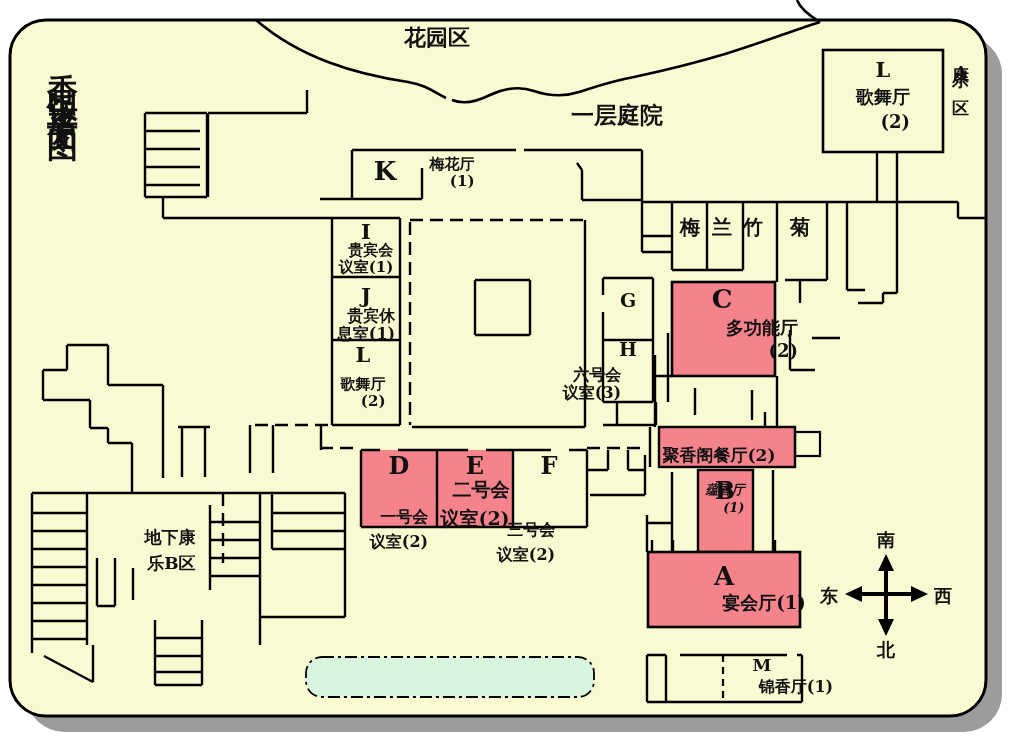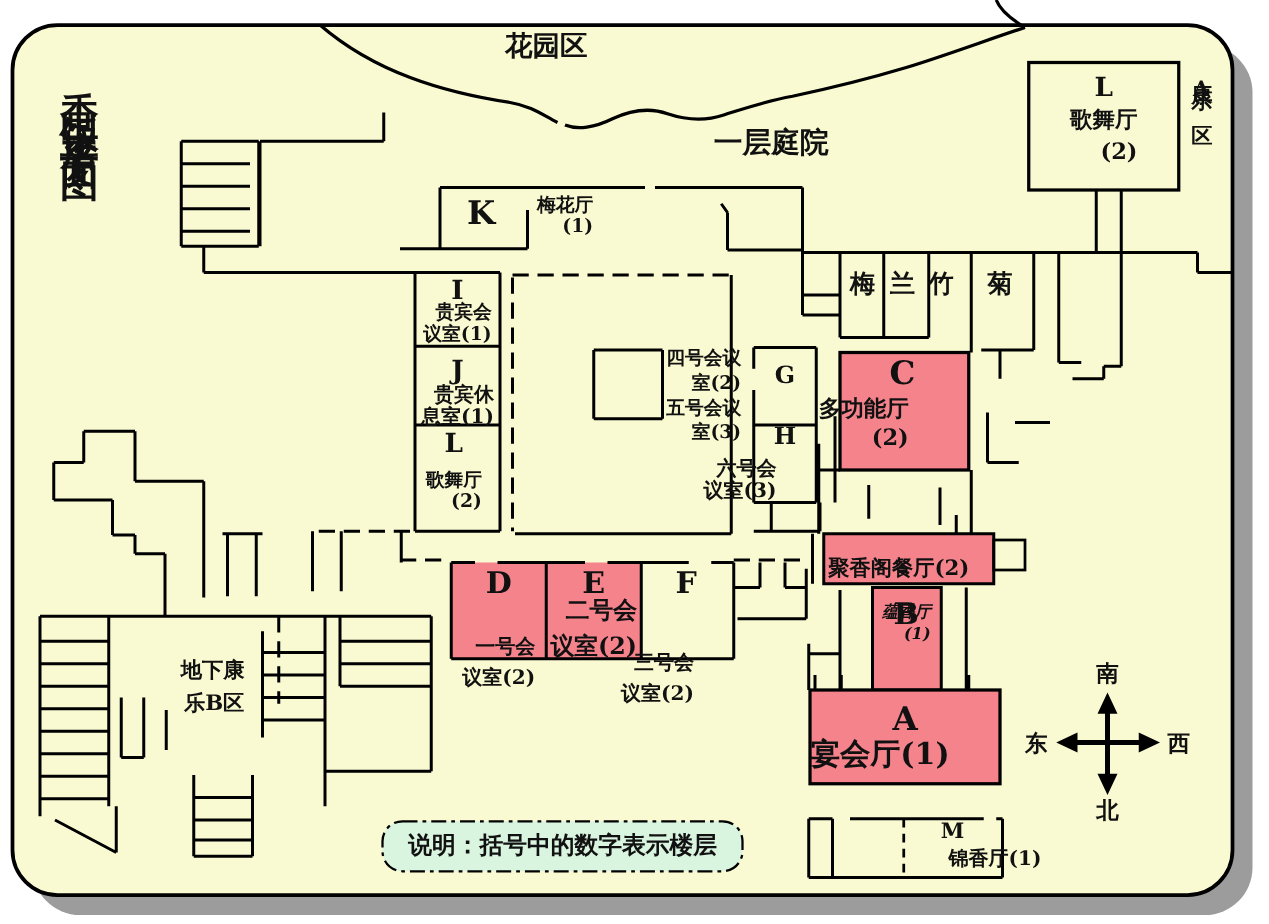--- a/index.html
+++ b/index.html
@@ -112,32 +112,28 @@
 议室(1)</div>
 
   <div class="lbl" style="left:366px;top:296px;font-size:21px;">J</div>
   <div class="lbl" style="left:366px;top:325px;font-size:16px;">贵宾休
 息室(1)</div>
 
   <div class="lbl" style="left:363px;top:355px;font-size:21px;">L</div>
   <div class="lbl" style="left:363px;top:393px;font-size:15px;">歌舞厅
 (2)</div>
 
-  <div class="lbl" style="left:563px;top:317px;font-size:15px;line-height:1.32;">四号会议
-室(2)
-五号会议
-室(3)</div>
 
   <div class="lbl" style="left:628px;top:301px;font-size:19px;">G</div>
   <div class="lbl" style="left:628px;top:350px;font-size:19px;">H</div>
   <div class="lbl" style="left:592px;top:384px;font-size:16px;">六号会
 议室(3)</div>
 
   <div class="lbl" style="left:722px;top:300px;font-size:26px;">C</div>
-  <div class="lbl" style="left:691px;top:339px;font-size:18px;line-height:1.3;">多功能厅
+  <div class="lbl" style="left:762px;top:339px;font-size:18px;line-height:1.3;">多功能厅
 (2)</div>
 
   <div class="lbl" style="left:690px;top:227px;font-size:20px;">梅</div>
   <div class="lbl" style="left:722px;top:227px;font-size:20px;">兰</div>
   <div class="lbl" style="left:753px;top:227px;font-size:20px;">竹</div>
   <div class="lbl" style="left:800px;top:227px;font-size:20px;">菊</div>
 
   <div class="lbl" style="left:883px;top:70px;font-size:21px;">L</div>
   <div class="lbl" style="left:883px;top:109px;font-size:18px;line-height:1.4;">歌舞厅
 (2)</div>
@@ -154,25 +150,24 @@
   <div class="lbl" style="left:526px;top:504px;font-size:16px;line-height:1.55;margin-top:39px;">三号会
 议室(2)</div>
 
   <div class="lbl" style="left:719px;top:456px;font-size:17px;">聚香阁餐厅(2)</div>
 
   <div class="lbl" style="left:725px;top:491px;font-size:24px;">B</div>
   <div class="lbl" style="left:725px;top:499px;font-size:13px;line-height:1.35;font-style:italic;">蕴香厅
 (1)</div>
 
   <div class="lbl" style="left:724px;top:577px;font-size:26px;">A</div>
-  <div class="lbl" style="left:704px;top:603px;font-size:24px;">宴会厅(1)</div>
+  <div class="lbl" style="left:764px;top:603px;font-size:18px;">宴会厅(1)</div>
 
   <div class="lbl" style="left:762px;top:666px;font-size:17px;">M</div>
   <div class="lbl" style="left:763px;top:687px;font-size:16px;margin-left:33px;">锦香厅(1)</div>
 
-  <div class="lbl" style="left:450px;top:677px;font-size:19px;">说明：括号中的数字表示楼层</div>
 
   <div class="lbl" style="left:886px;top:540px;font-size:18px;">南</div>
   <div class="lbl" style="left:886px;top:650px;font-size:18px;">北</div>
   <div class="lbl" style="left:829px;top:596px;font-size:18px;">东</div>
   <div class="lbl" style="left:943px;top:596px;font-size:18px;">西</div>
 
 </div>
 
 </body></html>

